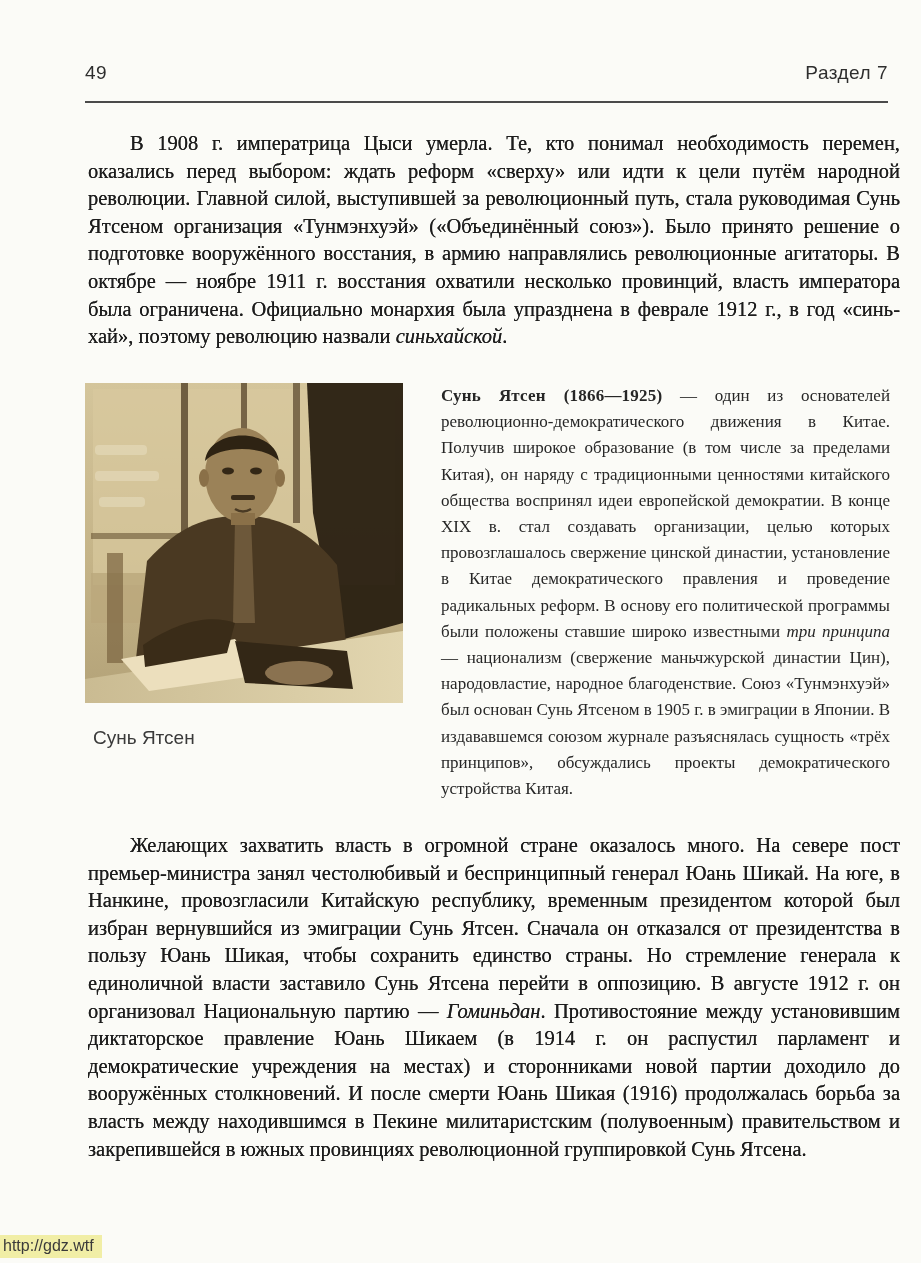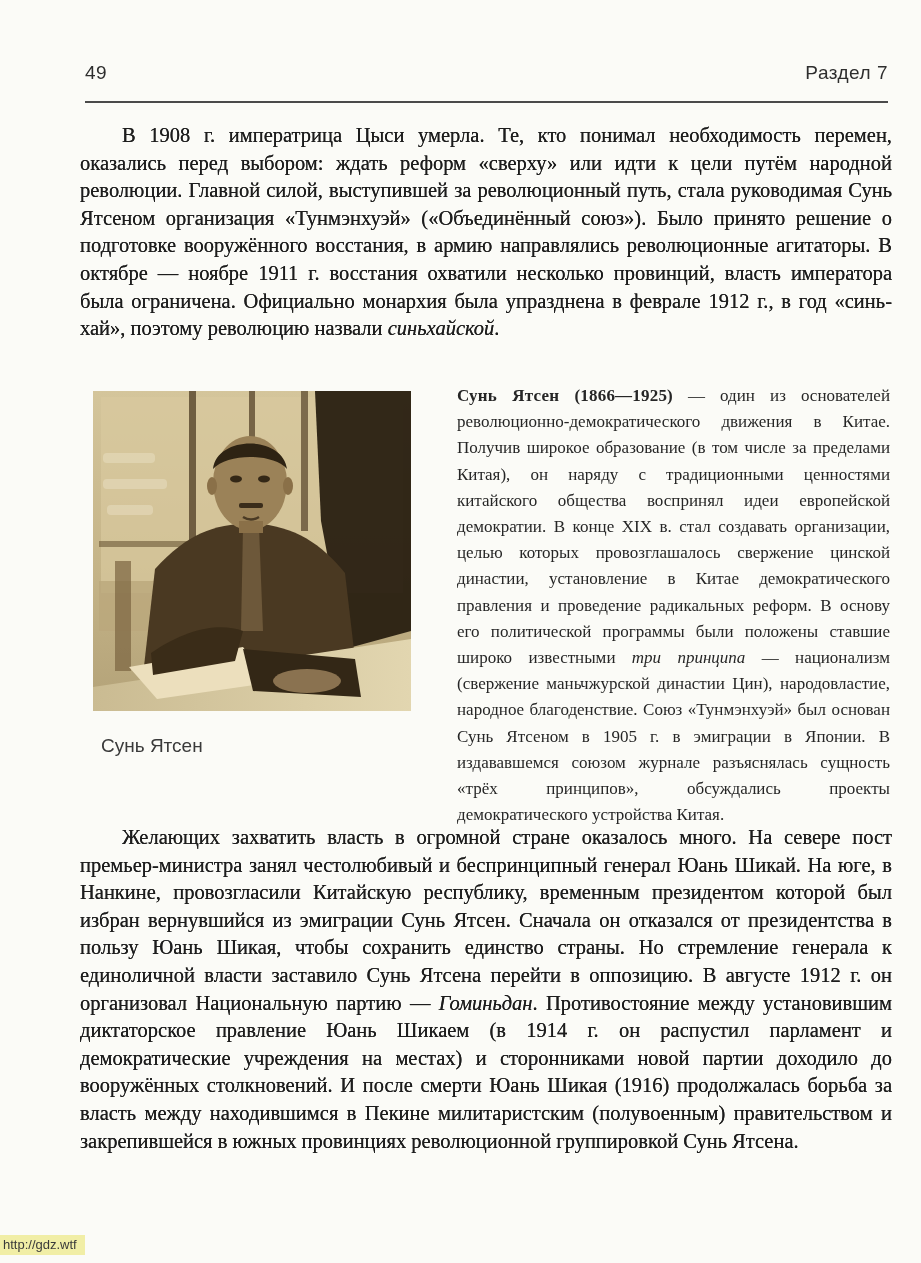--- a/index.html
+++ b/index.html
@@ -26,33 +26,33 @@
   .header-rule{
     position:absolute;left:85px;right:33px;top:101px;
     height:2px;background:#4a4a4a;
   }
   
   .para{
     position:absolute;left:80px;width:812px;
     font-size:20.5px;line-height:27.6px;
     text-align:justify;
     text-indent:42px;
-    margin:0;
+    margin:8px;
     color:#1d1d1d;
     text-shadow:0 0 .4px currentColor;
   }
   .para-1{top:122px;}
   .para-2{top:824px;}
   .para i{font-style:italic;}
   
   .media-row{
     position:absolute;left:85px;top:383px;width:805px;
     display:flex;gap:10px;align-items:flex-start;
   }
-  figure{margin:8px;width:346px;flex:0 0 auto;}
+  figure{margin:0;width:346px;flex:0 0 auto;}
   .photo{
     width:318px;height:320px;
     background:#c7b689;
     box-shadow:0 0 0 1px #cfc2a0 inset;
   }
   .photo svg{display:block;width:100%;height:100%;}
   figcaption{
     margin:24px 0 0 8px;
     font-family:"Liberation Sans", sans-serif;
     font-size:19px;color:#3a3a3a;
@@ -63,21 +63,21 @@
     font-size:17px;line-height:26.2px;
     text-align:justify;
     color:#262626;
   }
   .sidebar b{font-weight:bold;letter-spacing:.2px;}
   .sidebar i{font-style:italic;}
   
   .watermark{
     position:absolute;left:0;top:1235px;
     font-family:"Liberation Sans", sans-serif;
-    font-size:13px;color:#3a3a3a;
+    font-size:16px;color:#3a3a3a;
     background:var(--wm-bg,#f1eea6);
     padding:2px 8px 3px 3px;
     cursor:pointer;
     text-decoration:none;
   }
 </style>
 </head>
 <body>
 
 <div class="page">

